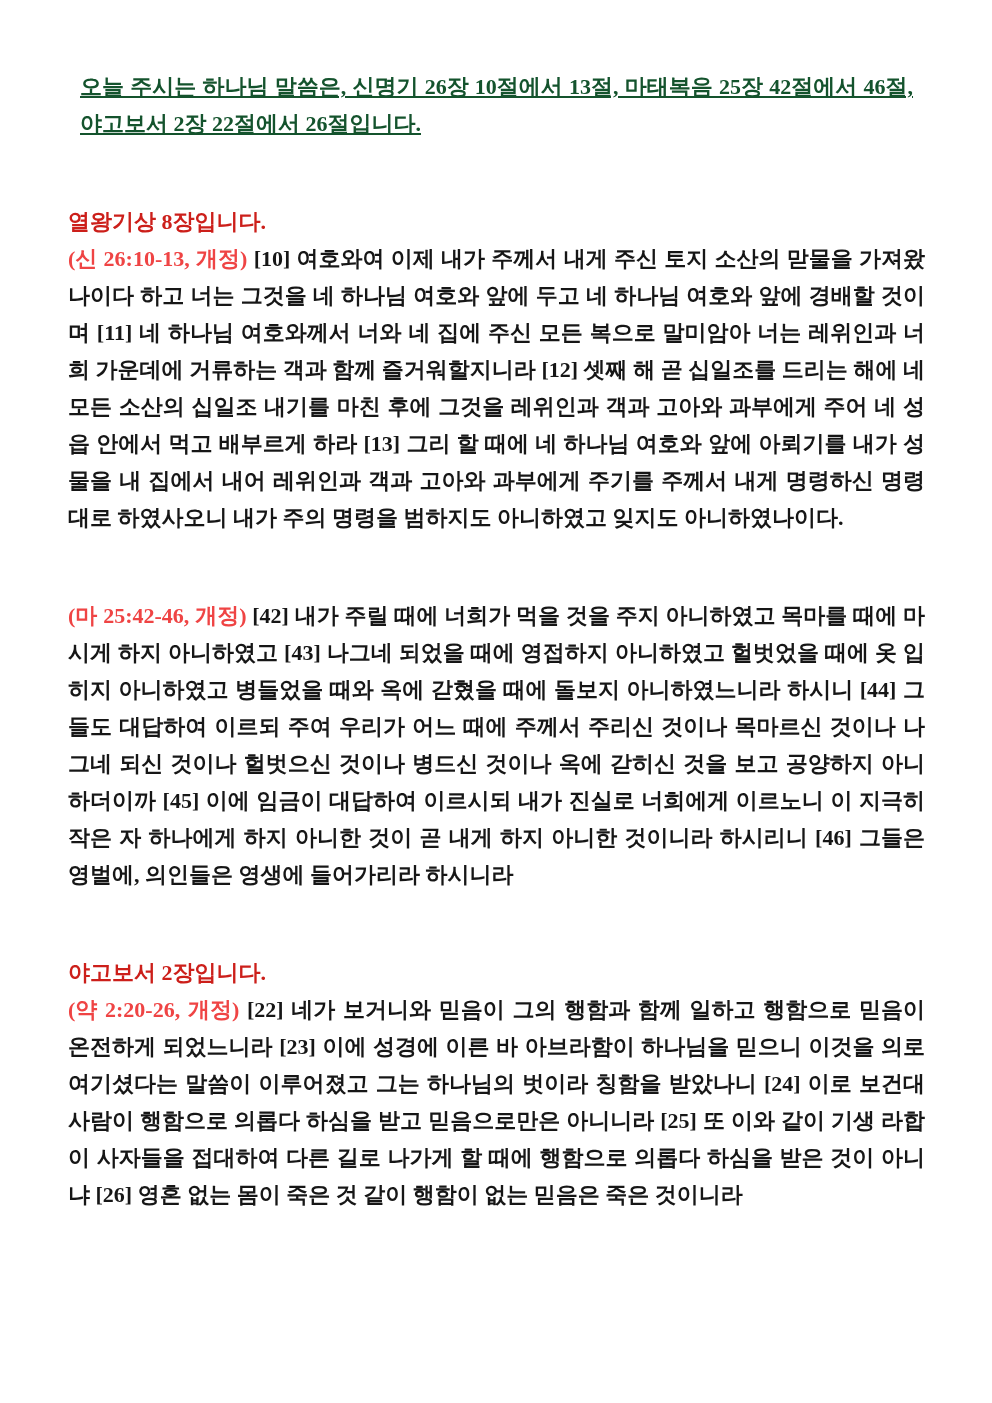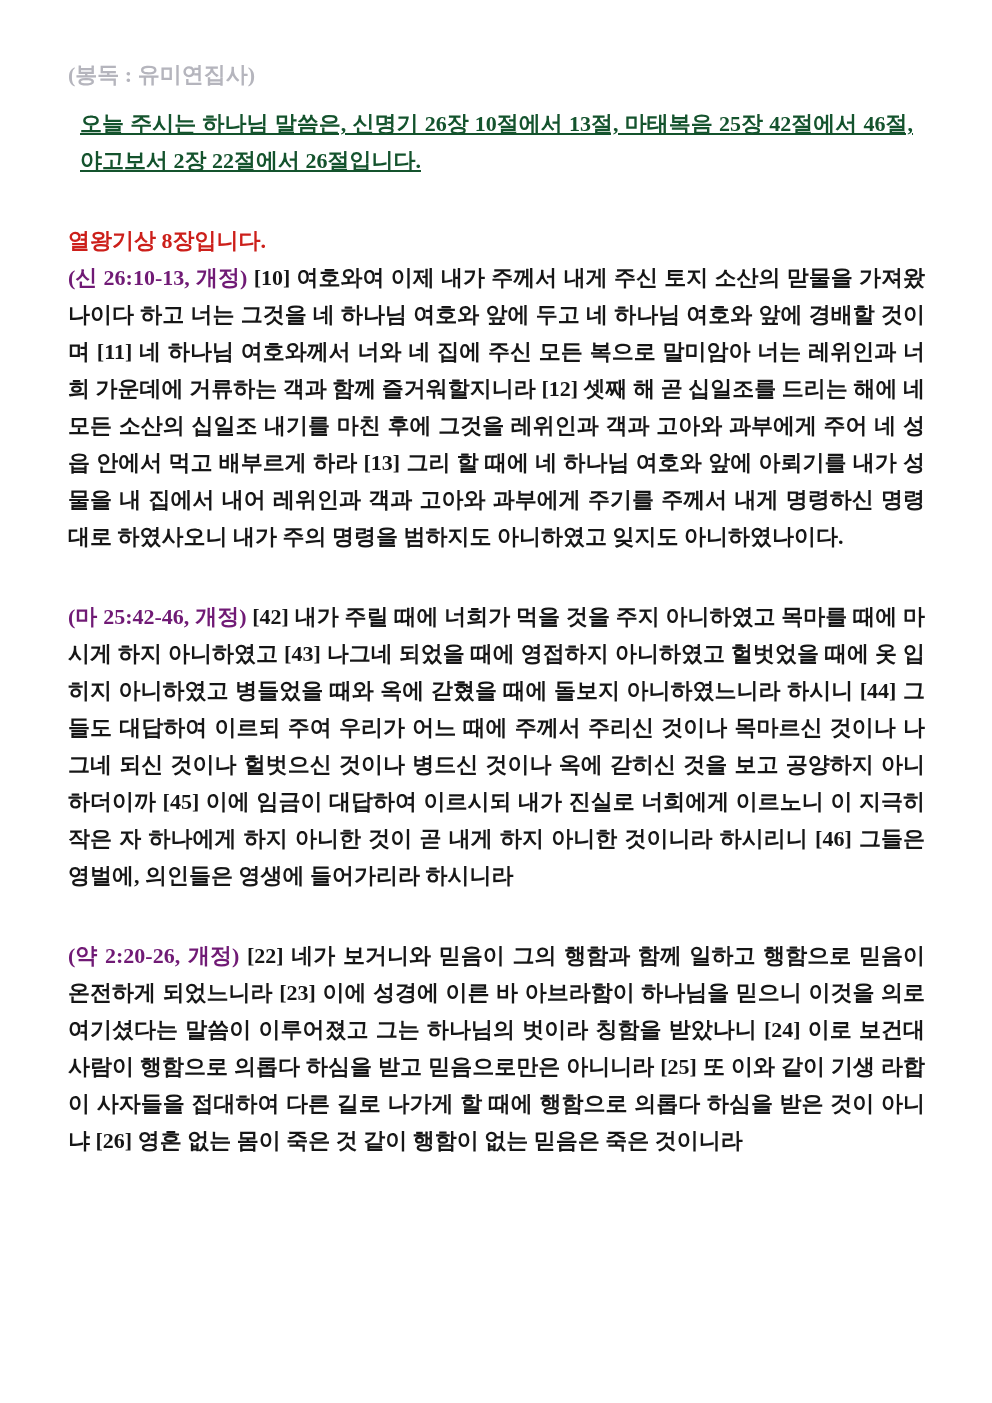--- a/index.html
+++ b/index.html
@@ -27,53 +27,53 @@
     color: #b5b5bd;
     margin: 0;
   }
   .announcement {
     color: #14532d;
     margin: 12px;
     text-align: justify;
     text-decoration: underline;
   }
   .section {
-    margin-top: 43px;
+    margin-top: 61px;
   }
   .section-heading {
     color: #cc1f1a;
     margin: 0;
     font-size: 22px;
     line-height: 37px;
   }
   .passage {
     margin: 0;
     text-align: justify;
     color: #161616;
     word-break: normal;
   }
   .verse-ref {
-    color: #701a75;
+    color: #ef4444;
   }
 </style>
 </head>
 <body>
 
 <div class="doc">
 
-  <p class="reader-note">(봉독 : 유미연집사)</p>
 
   <p class="announcement">오늘 주시는 하나님 말씀은, 신명기 26장 10절에서 13절, 마태복음 25장 42절에서 46절, 야고보서 2장 22절에서 26절입니다.</p>
 
   <div class="section">
     <p class="section-heading">열왕기상 8장입니다.</p>
     <p class="passage"><span class="verse-ref">(신 26:10-13, 개정) </span><span>[10] 여호와여 이제 내가 주께서 내게 주신 토지 소산의 맏물을 가져왔나이다 하고 너는 그것을 네 하나님 여호와 앞에 두고 네 하나님 여호와 앞에 경배할 것이며 [11] 네 하나님 여호와께서 너와 네 집에 주신 모든 복으로 말미암아 너는 레위인과 너희 가운데에 거류하는 객과 함께 즐거워할지니라 [12] 셋째 해 곧 십일조를 드리는 해에 네 모든 소산의 십일조 내기를 마친 후에 그것을 레위인과 객과 고아와 과부에게 주어 네 성읍 안에서 먹고 배부르게 하라 [13] 그리 할 때에 네 하나님 여호와 앞에 아뢰기를 내가 성물을 내 집에서 내어 레위인과 객과 고아와 과부에게 주기를 주께서 내게 명령하신 명령대로 하였사오니 내가 주의 명령을 범하지도 아니하였고 잊지도 아니하였나이다.</span></p>
   </div>
 
   <div class="section">
     <p class="passage"><span class="verse-ref">(마 25:42-46, 개정) </span><span>[42] 내가 주릴 때에 너희가 먹을 것을 주지 아니하였고 목마를 때에 마시게 하지 아니하였고 [43] 나그네 되었을 때에 영접하지 아니하였고 헐벗었을 때에 옷 입히지 아니하였고 병들었을 때와 옥에 갇혔을 때에 돌보지 아니하였느니라 하시니 [44] 그들도 대답하여 이르되 주여 우리가 어느 때에 주께서 주리신 것이나 목마르신 것이나 나그네 되신 것이나 헐벗으신 것이나 병드신 것이나 옥에 갇히신 것을 보고 공양하지 아니하더이까 [45] 이에 임금이 대답하여 이르시되 내가 진실로 너희에게 이르노니 이 지극히 작은 자 하나에게 하지 아니한 것이 곧 내게 하지 아니한 것이니라 하시리니 [46] 그들은 영벌에, 의인들은 영생에 들어가리라 하시니라</span></p>
   </div>
 
   <div class="section">
+    <p class="section-heading">야고보서 2장입니다.</p>
     <p class="passage"><span class="verse-ref">(약 2:20-26, 개정) </span><span>[22] 네가 보거니와 믿음이 그의 행함과 함께 일하고 행함으로 믿음이 온전하게 되었느니라 [23] 이에 성경에 이른 바 아브라함이 하나님을 믿으니 이것을 의로 여기셨다는 말씀이 이루어졌고 그는 하나님의 벗이라 칭함을 받았나니 [24] 이로 보건대 사람이 행함으로 의롭다 하심을 받고 믿음으로만은 아니니라 [25] 또 이와 같이 기생 라합이 사자들을 접대하여 다른 길로 나가게 할 때에 행함으로 의롭다 하심을 받은 것이 아니냐 [26] 영혼 없는 몸이 죽은 것 같이 행함이 없는 믿음은 죽은 것이니라</span></p>
   </div>
 
 </div>
 
 </body></html>

